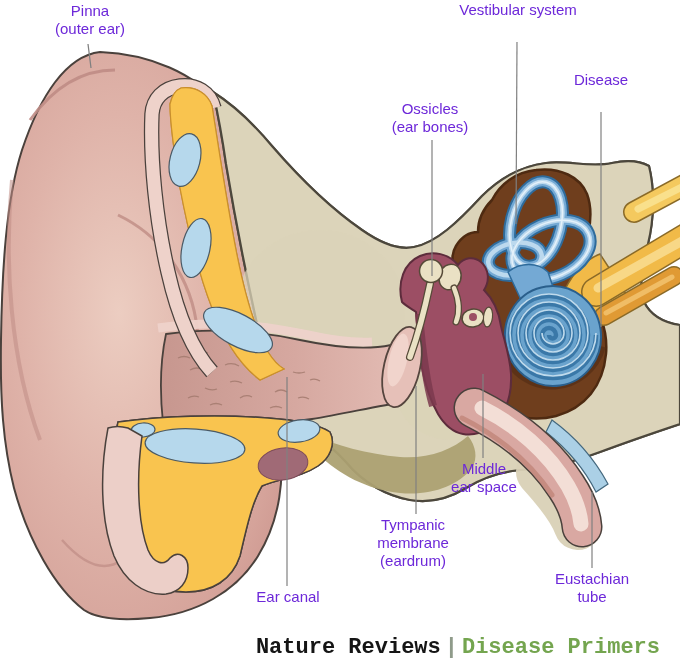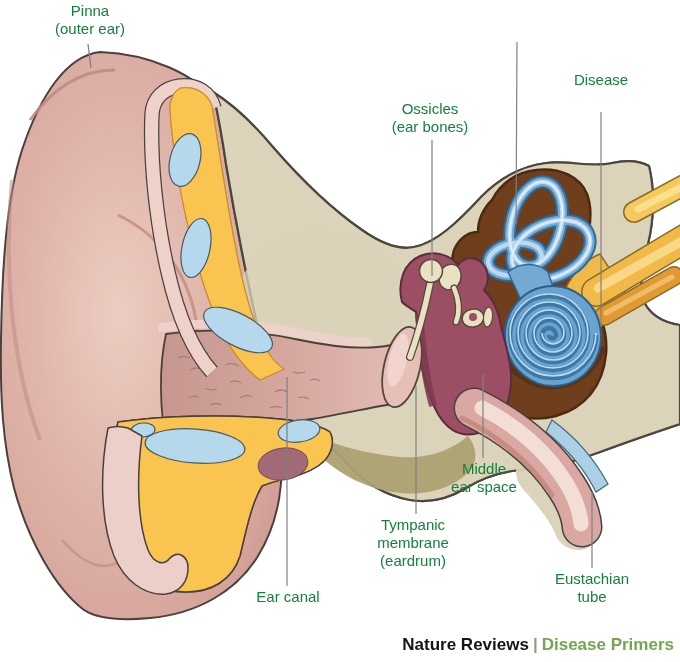--- a/index.html
+++ b/index.html
@@ -6,29 +6,30 @@
   .stage{
     position:relative;width:680px;height:662px;background:#ffffff;overflow:hidden;
     font-family:"Liberation Sans", sans-serif;
   }
   .stage svg{position:absolute;left:0;top:0;}
   .label{
     position:absolute;
     transform:translateX(-50%);
     text-align:center;
     font-size:15px;line-height:18px;
-    color:#15803d;
+    color:#6d28d9;
     white-space:nowrap;
   }
   .footer{
     position:absolute;
-    right:6px;top:635px;
-    font-size:17px;font-weight:bold;
+    right:20px;top:635px;
+    font-size:22px;font-weight:bold;
     color:#151515;
     white-space:nowrap;
+    font-family:Liberation Mono, monospace;
   }
   .footer .sep{color:#8f9b8a;font-weight:bold;padding:0 4px;}
   .footer .series{color:#74a54f;}
 </style>
 </head>
 <body>
 
 <div class="stage">
 
 <svg width="680" height="662" viewBox="0 0 680 662">
@@ -226,20 +227,21 @@
     <line x1="287" y1="377" x2="287" y2="586"></line>
     <line x1="592" y1="492" x2="592" y2="568"></line>
   </g>
 </svg>
 
 <div class="label" style="left:90px;top:2px">
   <div>Pinna</div>
   <div>(outer ear)</div>
 </div>
 <div class="label" style="left:518px;top:1px">
+  <div>Vestibular system</div>
 </div>
 <div class="label" style="left:601px;top:71px">
   <div>Disease</div>
 </div>
 <div class="label" style="left:430px;top:100px">
   <div>Ossicles</div>
   <div>(ear bones)</div>
 </div>
 <div class="label" style="left:484px;top:460px">
   <div>Middle</div>

